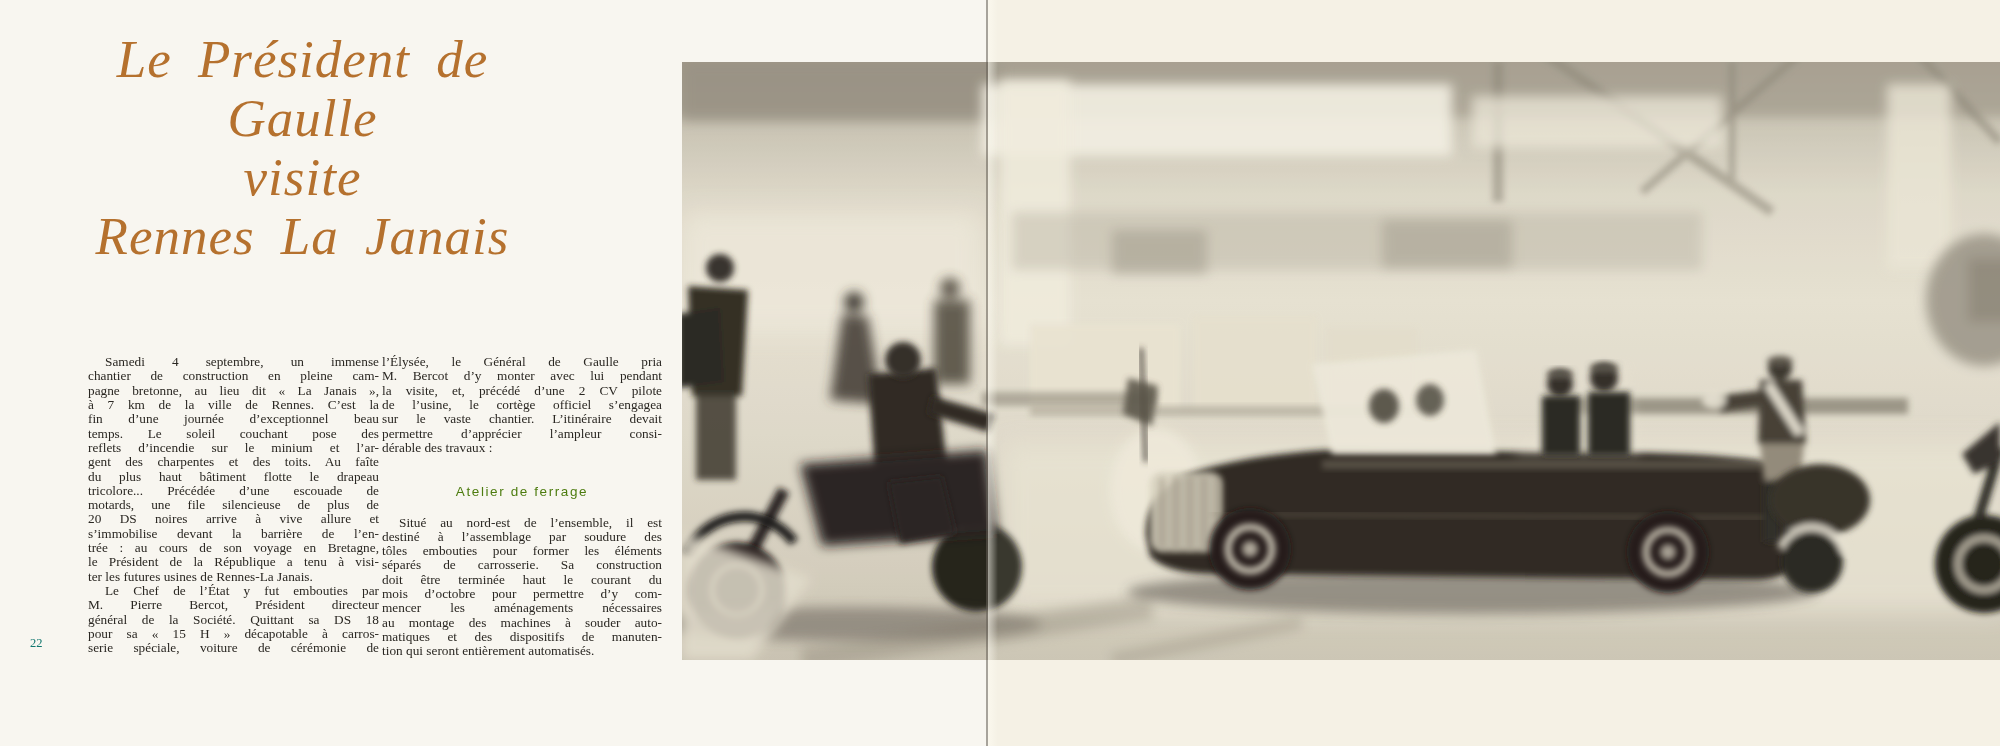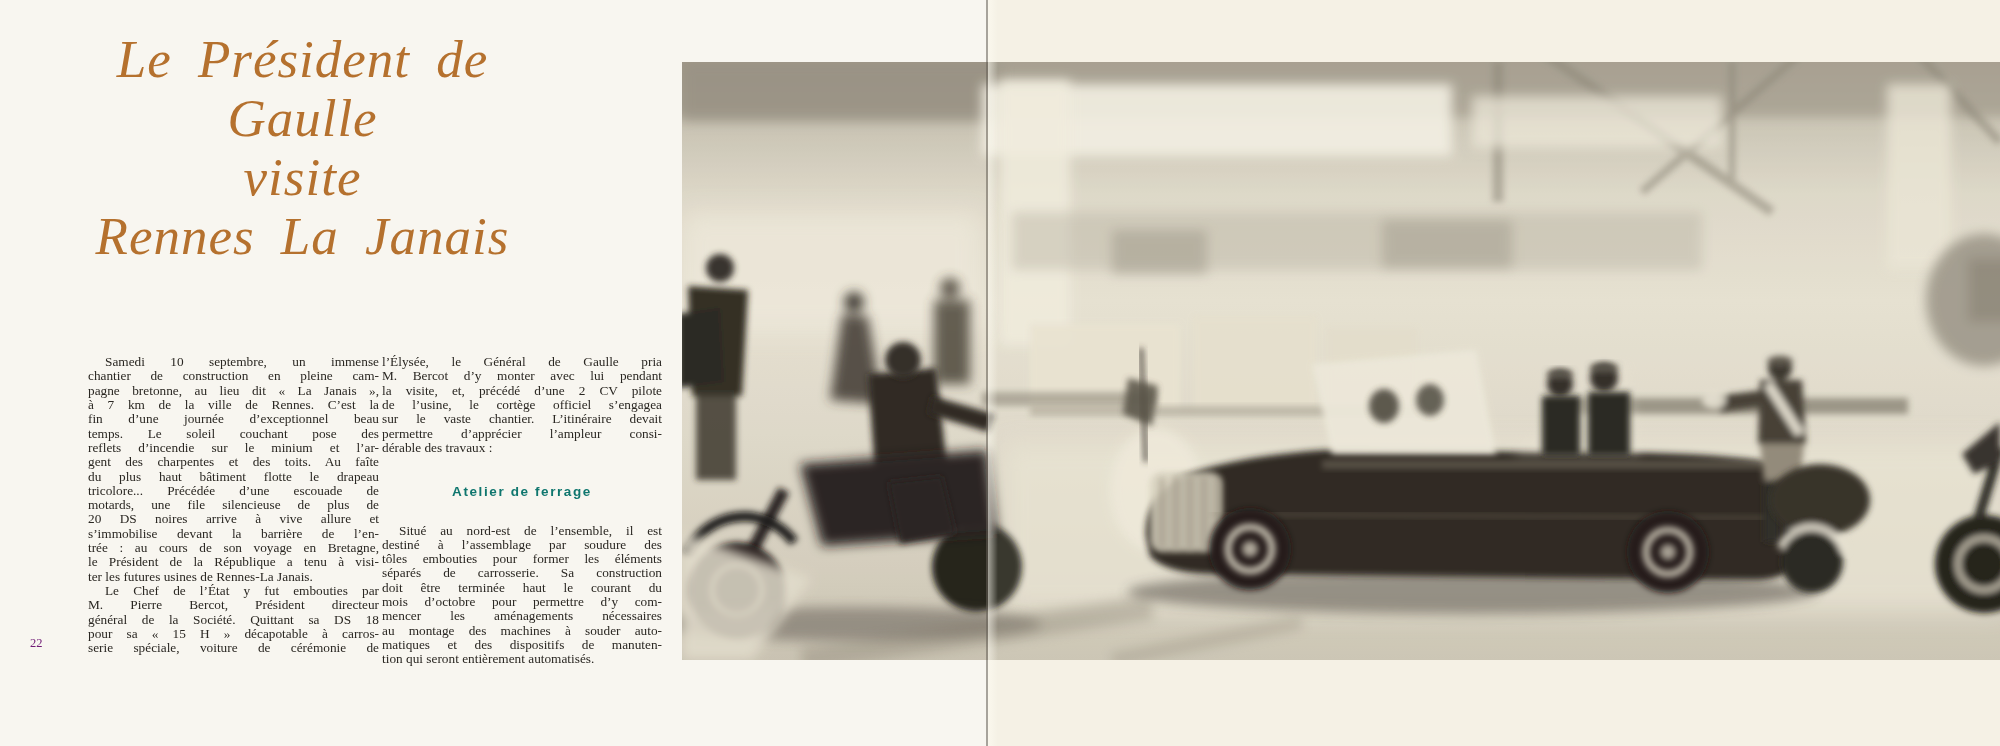--- a/index.html
+++ b/index.html
@@ -20,39 +20,39 @@
   .title span{display:block;}
 
   .col{position:absolute;color:#2a2722;font-size:13.3px;line-height:14.32px;z-index:3;}
   .col1{left:88px;top:355px;width:291px;}
   .col2{left:382px;top:355px;width:280px;}
   .line{text-align:justify;text-align-last:justify;}
   .line.end{text-align-last:auto;}
   .line.ind{text-indent:17px;}
   .it{margin-top:40px;}
 
-  .subhead{margin:30px 0 24px;font-family:"Liberation Sans",sans-serif;font-weight:700;
-    font-size:13.5px;letter-spacing:1.6px;color:#0f766e;text-align:center;}
-
-  .pagenum{position:absolute;left:30px;top:636px;font-size:12.5px;color:#701a75;z-index:3;}
+  .subhead{margin:30px 0 16px;font-family:"Liberation Sans",sans-serif;font-weight:400;
+    font-size:13.5px;letter-spacing:1.6px;color:#4d7c0f;text-align:center;}
+
+  .pagenum{position:absolute;left:30px;top:636px;font-size:12.5px;color:#0f766e;z-index:3;}
 </style>
 </head>
 <body>
 
 <div class="spread">
   <div class="right-page"></div>
 
   <h1 class="title">
     <span>Le Président de Gaulle</span>
     <span>visite</span>
     <span>Rennes La Janais</span>
   </h1>
 
   <div class="col col1">
-      <div class="line ind"><span>Samedi 10 septembre, un immense</span></div>
+      <div class="line ind"><span>Samedi 4 septembre, un immense</span></div>
       <div class="line"><span>chantier de construction en pleine cam-</span></div>
       <div class="line"><span>pagne bretonne, au lieu dit « La Janais »,</span></div>
       <div class="line"><span>à 7 km de la ville de Rennes. C’est la</span></div>
       <div class="line"><span>fin d’une journée d’exceptionnel beau</span></div>
       <div class="line"><span>temps. Le soleil couchant pose des</span></div>
       <div class="line"><span>reflets d’incendie sur le minium et l’ar-</span></div>
       <div class="line"><span>gent des charpentes et des toits. Au faîte</span></div>
       <div class="line"><span>du plus haut bâtiment flotte le drapeau</span></div>
       <div class="line"><span>tricolore... Précédée d’une escouade de</span></div>
       <div class="line"><span>motards, une file silencieuse de plus de</span></div>

